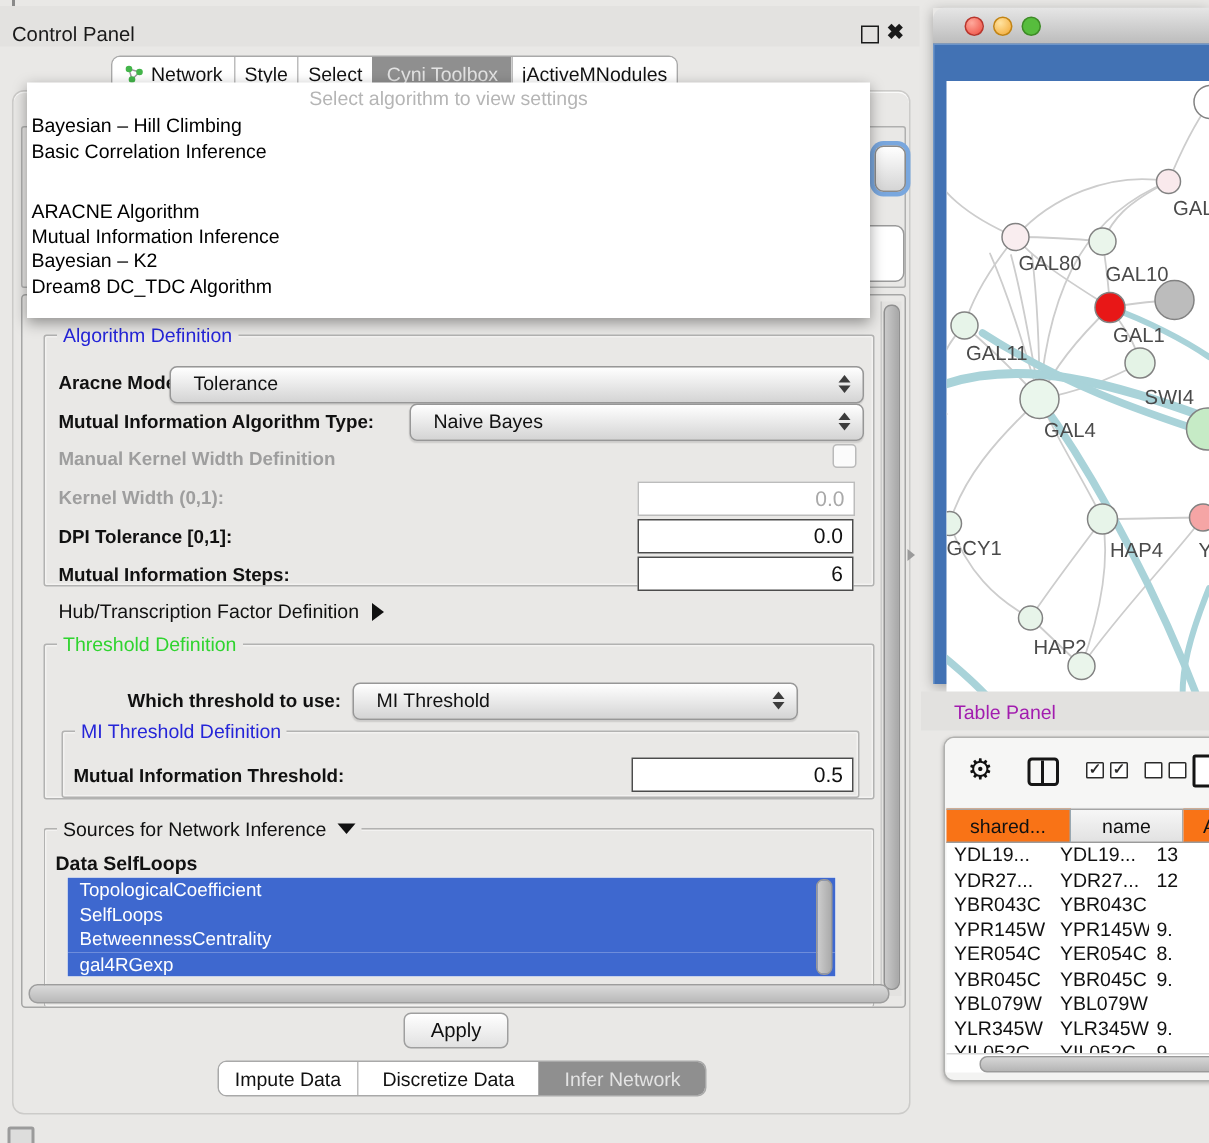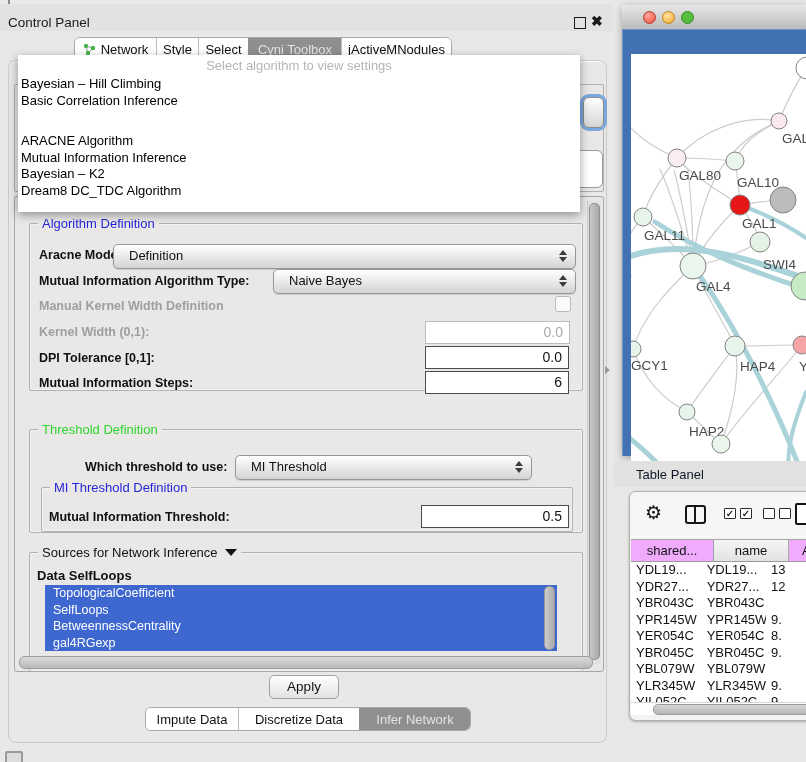--- a/index.html
+++ b/index.html
@@ -89,31 +89,31 @@
      background:linear-gradient(#e6e6e6,#bcbcbc);border-bottom:1px solid #8d8d8d;}
   .light{position:absolute;top:6px;width:11px;height:11px;border-radius:50%;}
   .light.red{left:21px;background:radial-gradient(circle at 35% 30%,#ffa99c,#ee4b3e);border:1px solid #b8352c;}
   .light.yellow{left:40px;background:radial-gradient(circle at 35% 30%,#ffe3a0,#f2a733);border:1px solid #c28414;}
   .light.green{left:59px;background:radial-gradient(circle at 35% 30%,#c0f09a,#57bd3d;);background-color:#57bd3d;border:1px solid #3d8b26;}
   .net-frame{position:absolute;left:0;top:24px;width:184px;height:427px;background:#4272b4;box-shadow:inset 1px 1px 0 #6d95c9;}
   .net-canvas{position:absolute;left:9px;top:25px;width:175px;height:415px;background:#fff;overflow:hidden;}
 
   
   .tp-bar{left:614px;top:461px;width:192px;height:26px;background:#e2e1df;}
-  .tp-title{left:636px;top:467px;font-size:13px;color:#0f172a;}
+  .tp-title{left:636px;top:467px;font-size:13px;color:#a21caf;}
   .table-window{left:629px;top:491px;width:190px;height:228px;background:#f3f3f2;border:1px solid #b1b1af;border-radius:7px;overflow:hidden;box-shadow:0 1px 3px rgba(0,0,0,.25);}
   .tt-toolbar{position:absolute;left:0;top:0;width:100%;height:46px;background:#f6f6f5;}
   .gear-ic{position:absolute;left:15px;top:9px;font-size:19px;color:#111;}
   .colsplit-ic{position:absolute;left:55px;top:13px;width:17px;height:15px;border:2px solid #161616;border-radius:3px;}
   .colsplit-ic:after{content:"";position:absolute;left:6.5px;top:0;width:2px;height:15px;background:#161616;}
   .cb-ic{position:absolute;width:10px;height:9px;border:1.5px solid #2a2a2a;border-radius:1px;font-size:10px;line-height:9px;text-align:center;color:#2a2a2a;font-weight:bold;background:#fff;}
   .doc-ic{position:absolute;left:165px;top:11px;width:13px;height:18px;border:2px solid #141414;border-radius:2px;background:#fff;}
   .thead{position:absolute;left:1px;top:47px;height:23px;display:flex;font-size:13px;}
   .thcell{display:flex;align-items:center;justify-content:center;border-right:1px solid #98a8b2;border-top:1px solid #a5a5a5;border-bottom:1px solid #9a9a9a;overflow:hidden;white-space:nowrap;}
-  .thcell.blue{background:#f0abfc;}
+  .thcell.blue{background:#f97316;}
   .thcell.gray{background:linear-gradient(#f6f6f6,#e2e2e2);border-right-color:#aaa;}
   .tbody{position:absolute;left:1px;top:70px;width:188px;height:140px;overflow:hidden;background:#fff;font-size:13px;}
   .trow{display:flex;height:16.5px;line-height:16.5px;}
   .tcell{overflow:hidden;white-space:nowrap;padding-left:5px;}
   .tt-hscroll{position:absolute;left:1px;top:210px;width:188px;height:12px;background:#fff;border-top:1px solid #d6d6d6;}
   .tt-hthumb{position:absolute;left:22px;top:1px;width:180px;height:9px;border-radius:5px;background:linear-gradient(#d6d6d6,#b5b5b5);border:1px solid #9a9a9a;}
 </style>
 </head>
 <body>
 
@@ -173,37 +173,40 @@
   </div>
 
   <div class="abs settings">
     <span class="grouplabel">Cyni Algorithm Settings</span>
 
     <div class="gbox" style="left:14px;top:26px;width:552px;height:166px;">
       <span class="grouplabel blue">Algorithm Definition</span>
     </div>
     <span class="flabel" style="left:24px;top:51px;">Aracne Mode:</span>
     <div class="combo" style="left:98px;top:47px;width:446px;">
-      <span>Definition</span>
+      <span>Tolerance</span>
       <span class="spin"></span>
     </div>
     <span class="flabel" style="left:24px;top:77px;">Mutual Information Algorithm Type:</span>
     <div class="combo" style="left:258px;top:72px;width:286px;">
       <span>Naive Bayes</span>
       <span class="spin"></span>
     </div>
     <span class="flabel dis" style="left:24px;top:102px;">Manual Kernel Width Definition</span>
     <span class="checkbox" style="left:540px;top:99px;"></span>
     <span class="flabel dis" style="left:24px;top:128px;">Kernel Width (0,1):</span>
     <div class="tfield dis" style="left:410px;top:124px;width:137px;">0.0</div>
     <span class="flabel" style="left:24px;top:154px;">DPI Tolerance [0,1]:</span>
     <div class="tfield dark" style="left:410px;top:149px;width:136px;">0.0</div>
     <span class="flabel" style="left:24px;top:179px;">Mutual Information Steps:</span>
     <div class="tfield dark" style="left:410px;top:174px;width:136px;">6</div>
 
+    <span style="position:absolute;left:24px;top:203px;font-size:13px;">
+      <span>Hub/Transcription Factor Definition</span><span class="tri-right"></span>
+    </span>
 
     <div class="gbox" style="left:14px;top:232px;width:552px;height:102px;text-align:right;">
       <span class="grouplabel green">Threshold Definition</span>
     </div>
     <span class="flabel" style="left:70px;top:263px;">Which threshold to use:</span>
     <div class="combo" style="left:220px;top:258px;width:280px;">
       <span>MI Threshold</span>
       <span class="spin"></span>
     </div>
     <div class="gbox" style="left:26px;top:290px;width:530px;height:43px;">

